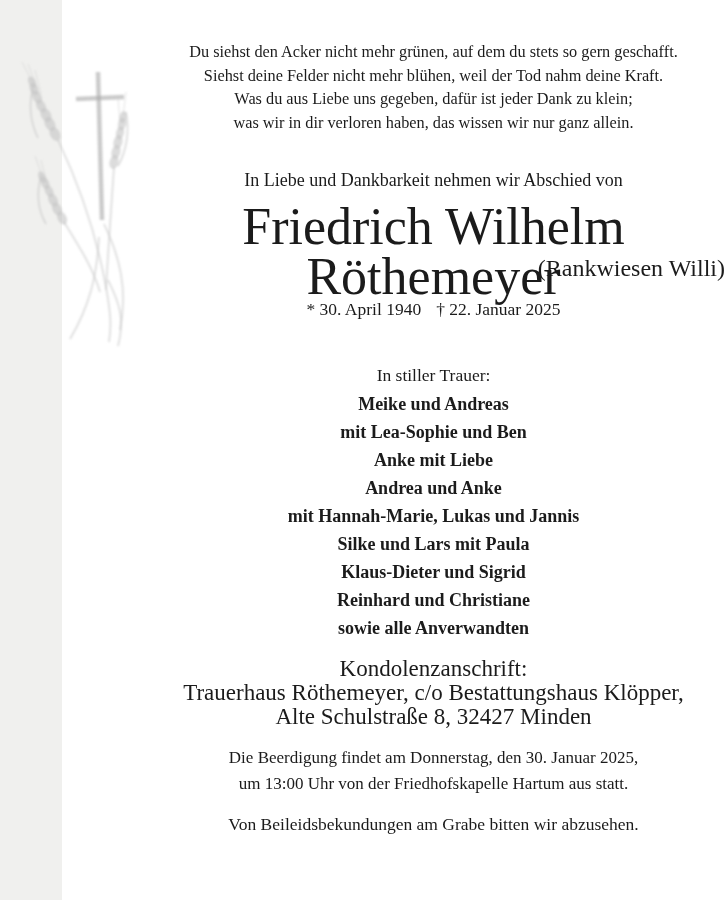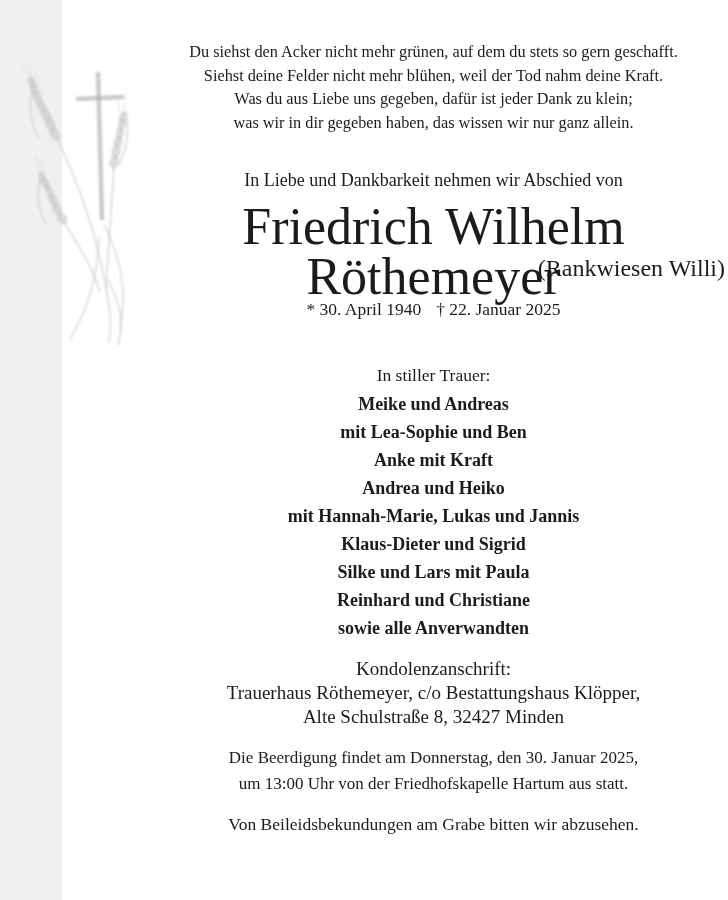--- a/index.html
+++ b/index.html
@@ -30,21 +30,21 @@
   }
   .content > div { position: absolute; left: 7px; right: 0; }
   .poem      { top: 40px;  font-size: 16.3px; line-height: 23.5px; }
   .intro     { top: 168px; font-size: 18px;   line-height: 24px; }
   .name      { top: 202px; font-size: 52px;   line-height: 50px; }
   .nickname  { top: 252px; font-size: 24px;   line-height: 32px; text-align: right; }
   .dates     { top: 296px; font-size: 17.5px; line-height: 26px; }
   .dates .death-date { margin-left: 15px; }
   .trauer    { top: 363px; font-size: 17.5px; line-height: 24px; }
   .names     { top: 390px; font-size: 18px;   line-height: 28px; font-weight: bold; }
-  .condolence{ top: 657px; font-size: 19px; line-height: 24px; }
+  .condolence{ top: 657px; font-size: 23px; line-height: 24px; }
   .funeral   { top: 745px; font-size: 17px; line-height: 26px; }
   .closing   { top: 811px; font-size: 17.5px; line-height: 26px; }
 </style>
 </head>
 <body>
 
 <div class="page">
 
   <div class="band"></div>
 
@@ -112,43 +112,43 @@
       </g>
     </g>
   </svg>
 
   <div class="content">
 
     <div class="poem">
       <div>Du siehst den Acker nicht mehr grünen, auf dem du stets so gern geschafft.</div>
       <div>Siehst deine Felder nicht mehr blühen, weil der Tod nahm deine Kraft.</div>
       <div>Was du aus Liebe uns gegeben, dafür ist jeder Dank zu klein;</div>
-      <div>was wir in dir gegeben haben, das wissen wir nur ganz allein.</div>
+      <div>was wir in dir verloren haben, das wissen wir nur ganz allein.</div>
     </div>
 
     <div class="intro">In Liebe und Dankbarkeit nehmen wir Abschied von</div>
 
     <div class="name">Friedrich Wilhelm Röthemeyer</div>
 
     <div class="nickname">(Rankwiesen Willi)</div>
 
     <div class="dates">
       <span>* 30. April 1940</span><span class="death-date">† 22. Januar 2025</span>
     </div>
 
     <div class="trauer">In stiller Trauer:</div>
 
     <div class="names">
       <div>Meike und Andreas</div>
       <div>mit Lea-Sophie und Ben</div>
-      <div>Anke mit Kraft</div>
-      <div>Andrea und Heiko</div>
+      <div>Anke mit Liebe</div>
+      <div>Andrea und Anke</div>
       <div>mit Hannah-Marie, Lukas und Jannis</div>
+      <div>Silke und Lars mit Paula</div>
       <div>Klaus-Dieter und Sigrid</div>
-      <div>Silke und Lars mit Paula</div>
       <div>Reinhard und Christiane</div>
       <div>sowie alle Anverwandten</div>
     </div>
 
     <div class="condolence">
       <div>Kondolenzanschrift:</div>
       <div>Trauerhaus Röthemeyer, c/o Bestattungshaus Klöpper,</div>
       <div>Alte Schulstraße 8, 32427 Minden</div>
     </div>
 

